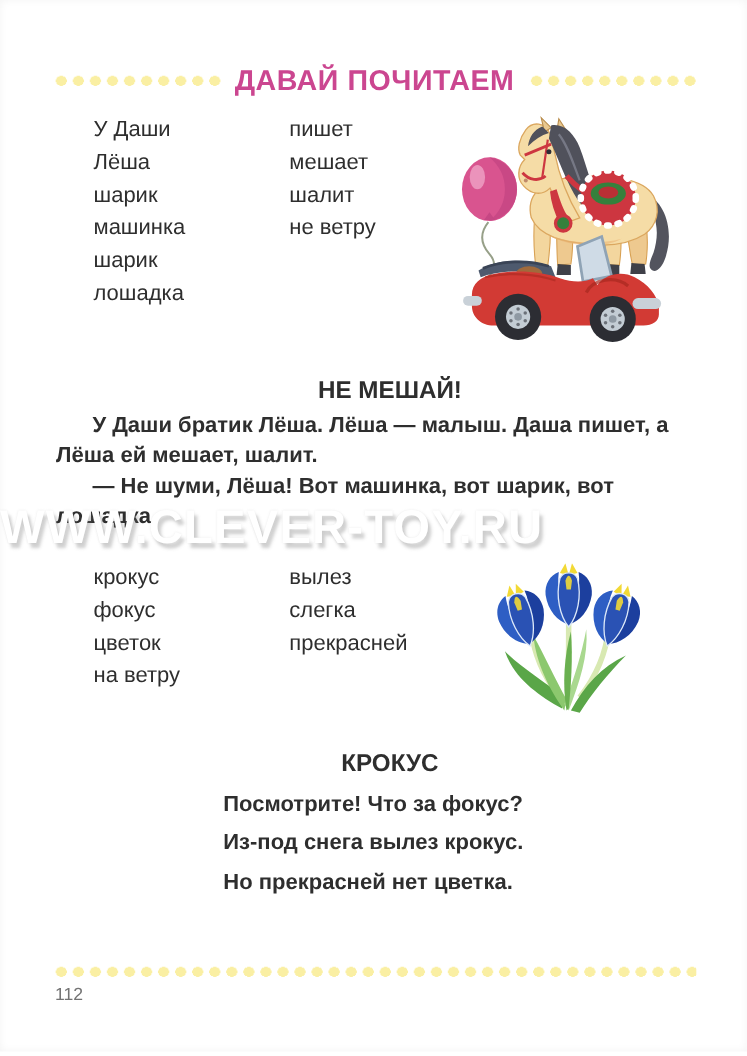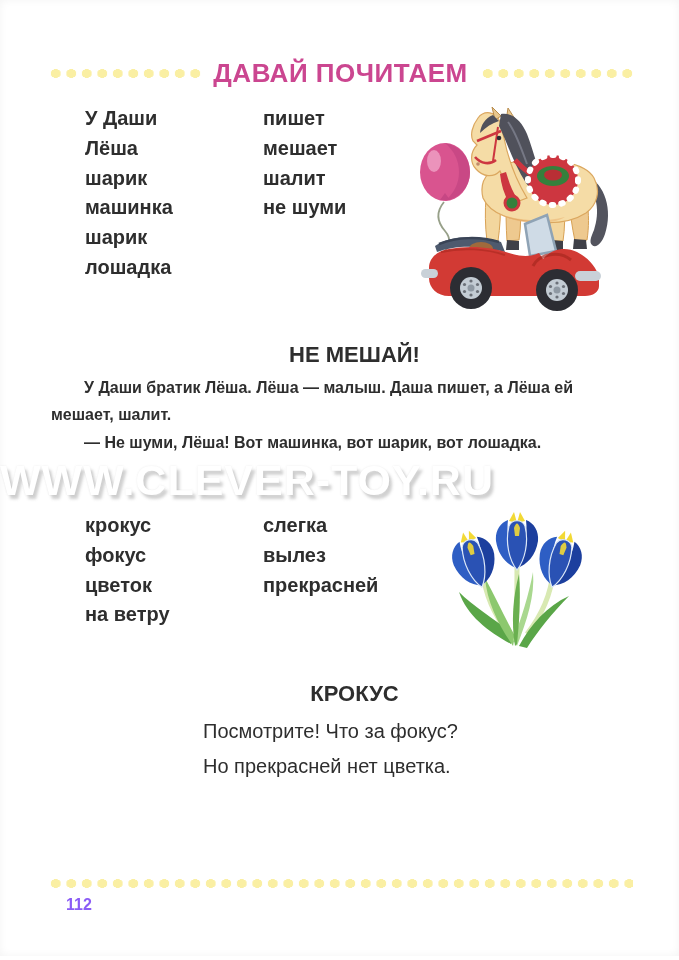--- a/index.html
+++ b/index.html
@@ -30,52 +30,52 @@
     display:flex;align-items:center;gap:12px;
   }
   .header-rule .dots{flex:1;}
   .page-title{
     font-size:26px;font-weight:bold;letter-spacing:0.5px;
     color:var(--title-pink);white-space:nowrap;
   }
   .word-list{
     position:absolute;left:85px;
     display:flex;
-    font-size:20px;font-weight:bold;line-height:29.8px;
+    font-size:20px;font-weight:normal;line-height:29.8px;
   }
   .word-list .col1{width:178px;}
   #word-list-1{top:104px;}
   #word-list-2{top:511px;}
   .section-heading{
     position:absolute;left:15px;width:679px;text-align:center;
     font-size:22px;font-weight:bold;
   }
   #story-heading{top:342px;}
   #poem-heading{top:681px;}
   .story-text{
     position:absolute;left:51px;top:374px;width:582px;
-    font-size:16px;font-weight:bold;line-height:27.4px;
+    font-size:20px;font-weight:bold;line-height:27.4px;
   }
   .story-text p{margin:0;text-indent:33px;}
   .watermark{
     position:absolute;left:0;top:456px;width:679px;
     text-align:left;
     font-size:43px;font-weight:bold;letter-spacing:1px;
     color:#ffffff;
     text-shadow:3px 4px 3px rgba(110,110,110,0.32), 0 0 2px rgba(140,140,140,0.18);
     white-space:nowrap;
   }
   .poem{
     position:absolute;left:203px;top:714px;
-    font-size:20px;font-weight:normal;line-height:35.4px;
+    font-size:20px;font-weight:bold;line-height:35.4px;
   }
   .footer-rule{position:absolute;left:48px;right:46px;top:878px;}
   .page-number{
     position:absolute;left:50px;top:896px;
-    font-size:16px;font-weight:bold;color:#8b5cf6;margin-left:16px;
+    font-size:16px;font-weight:normal;color:#737373;
   }
   .illu{position:absolute;}
   #illu-horse{left:413px;top:100px;width:232px;height:212px;}
   #illu-crocus{left:437px;top:512px;width:160px;height:140px;}
 </style>
 </head>
 <body>
 
 <div class="page">
 
@@ -91,21 +91,21 @@
       <div>Лёша</div>
       <div>шарик</div>
       <div>машинка</div>
       <div>шарик</div>
       <div>лошадка</div>
     </div>
     <div class="col2">
       <div>пишет</div>
       <div>мешает</div>
       <div>шалит</div>
-      <div>не шуми</div>
+      <div>не ветру</div>
     </div>
   </div>
 
   <svg class="illu" id="illu-horse" viewBox="0 0 232 212" aria-hidden="true">
 
     <g>
       <ellipse cx="32" cy="72" rx="25" ry="29" fill="#d9548f"></ellipse>
       <path d="M32,43 c15,3 25,14 25,29 c0,15 -10,26 -25,29 c9,-8 14,-17 14,-29 c0,-12 -5,-21 -14,-29 z" fill="#c64784" opacity="0.85"></path>
       <ellipse cx="21" cy="61" rx="7" ry="11" fill="#efa3c6" opacity="0.8"></ellipse>
       <path d="M27,100 l10,0 -5,-7 z" fill="#c64784"></path>
@@ -184,22 +184,22 @@
   <div class="watermark">WWW.CLEVER-TOY.RU</div>
 
   <div class="word-list" id="word-list-2">
     <div class="col1">
       <div>крокус</div>
       <div>фокус</div>
       <div>цветок</div>
       <div>на ветру</div>
     </div>
     <div class="col2">
+      <div>вылез</div>
       <div>слегка</div>
-      <div>вылез</div>
       <div>прекрасней</div>
     </div>
   </div>
 
   <svg class="illu" id="illu-crocus" viewBox="0 0 160 140" aria-hidden="true">
     <g>
       <path d="M46,60 c2,22 12,44 26,62" stroke="#d8e9b2" stroke-width="5" fill="none"></path>
       <path d="M80,42 c0,30 0,60 -1,86" stroke="#d8e9b2" stroke-width="5" fill="none"></path>
       <path d="M116,60 c-2,22 -12,44 -26,62" stroke="#d8e9b2" stroke-width="5" fill="none"></path>
       <path d="M74,132 c-22,-12 -44,-28 -52,-52 c14,14 36,28 52,40 z" fill="#5aa648"></path>
@@ -230,19 +230,20 @@
       <path d="M-8,-31 L-3,-40 L0,-29 Z" fill="#f2d935"></path>
       <path d="M8,-31 L3,-40 L0,-29 Z" fill="#f2d935"></path>
       <path d="M0,18 C-8,8 -12,-10 -8,-26 C-5,-33 5,-33 8,-26 C12,-10 8,8 0,18 Z" fill="#2a52b4" stroke="#dce8f8" stroke-width="1.2"></path>
       <path d="M-3,-24 C-1,-30 1,-30 3,-24 L2,-16 L-2,-16 Z" fill="#f2d935" opacity="0.9"></path>
     </g>
   </svg>
 
   <div class="section-heading" id="poem-heading">КРОКУС</div>
   <div class="poem">
     <div>Посмотрите! Что за фокус?</div>
+    <div>Из-под снега вылез крокус.</div>
     <div>Но прекрасней нет цветка.</div>
   </div>
 
   <div class="dots footer-rule"></div>
   <div class="page-number">112</div>
 
 </div>
 
 </body></html>

